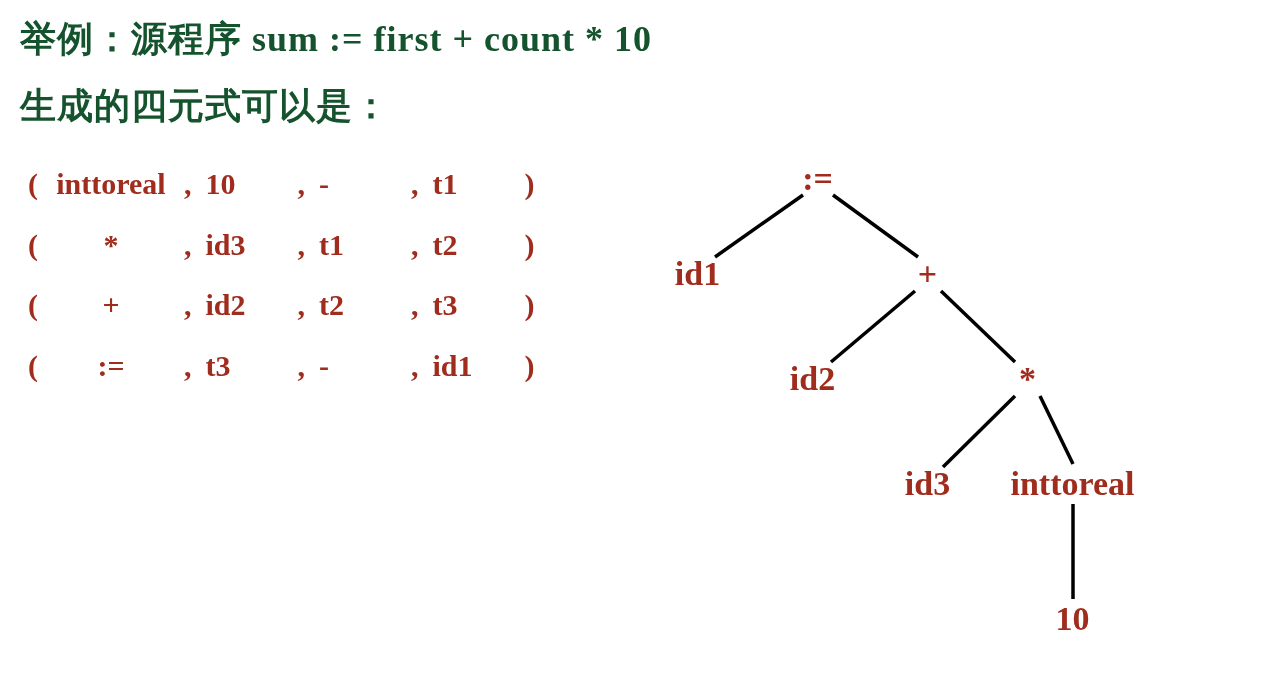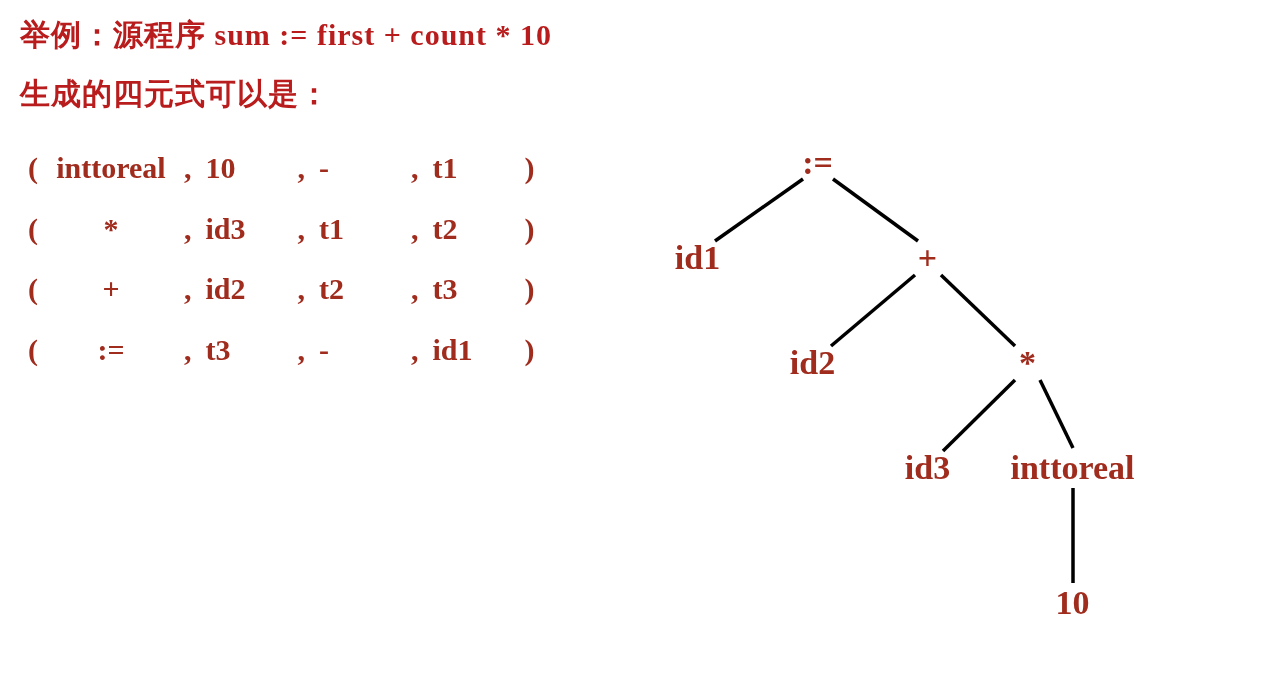--- a/index.html
+++ b/index.html
@@ -5,23 +5,23 @@
   * { box-sizing: border-box; }
   body {
     margin: 0;
     padding: 15px 20px;
     font-family: "Times New Roman", "SimHei", "Microsoft YaHei", serif;
     background: #fff;
     width: 1270px;
     height: 690px;
   }
   .heading {
-    font-size: 30px;
+    font-size: 36px;
     font-weight: bold;
-    color: #b91c1c;
+    color: #14532d;
     margin-bottom: 18px;
     letter-spacing: 1px;
   }
   .content-row {
     display: flex;
     align-items: flex-start;
   }
   .quads {
     font-family: Georgia, "Times New Roman", serif;
     font-size: 30px;

